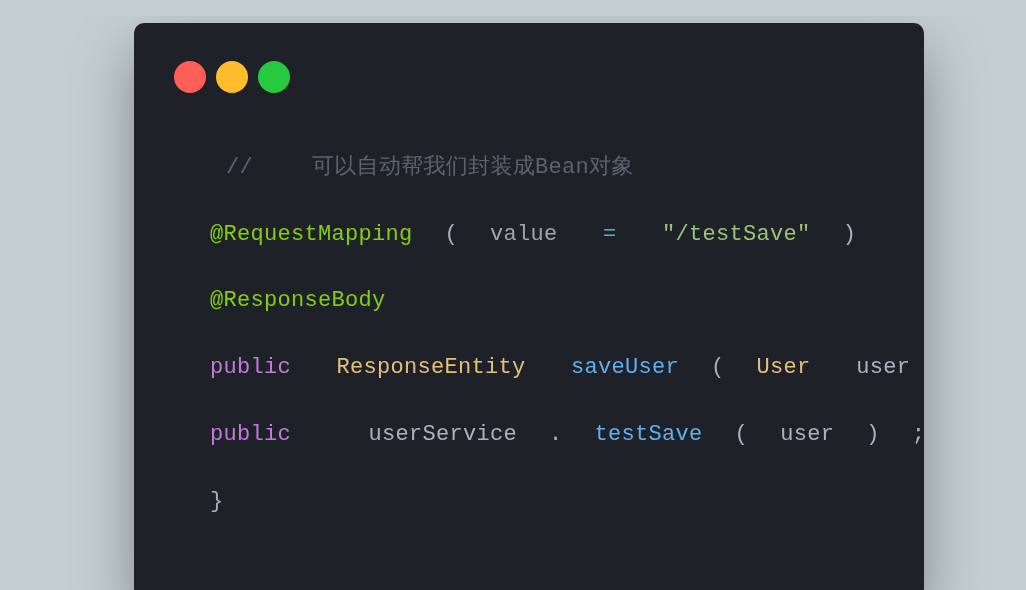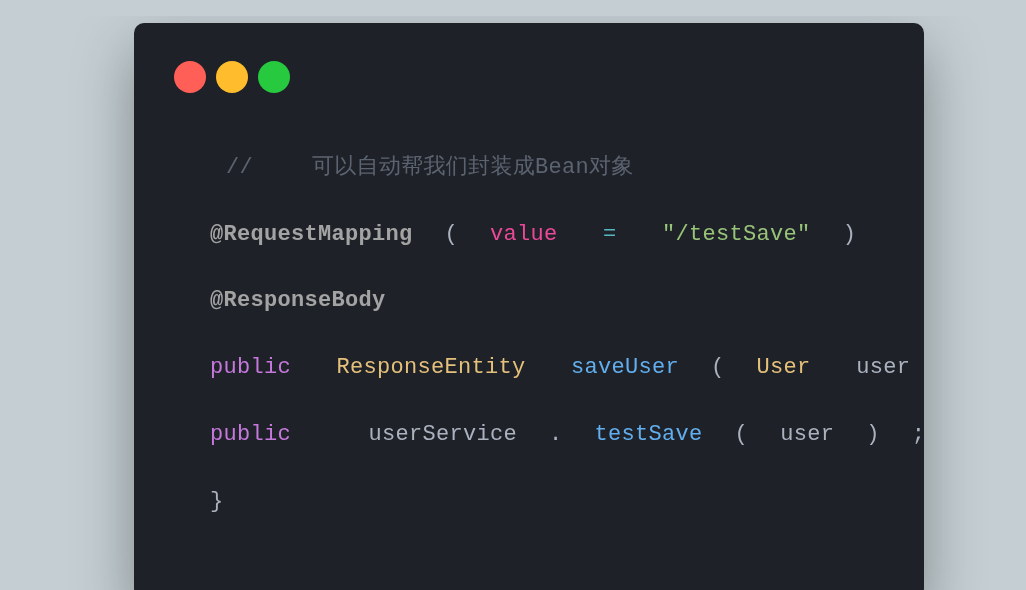--- a/index.html
+++ b/index.html
@@ -55,30 +55,29 @@
       font-size: 22px;
       line-height: 1.58;
       letter-spacing: 0.3px;
     }
     
     .comment {
       color: #5c6370;
     }
     
     .annotation {
-      color: #a3a3a3;
-      font-weight: bold;
+      color: #84cc16;
     }
     
     .paren {
       color: #abb2bf;
     }
     
     .param-name {
-      color: #ec4899;
+      color: #a3a3a3;
       margin-top: 48px;
     }
     
     .operator {
       color: #56b6c2;
     }
     
     .string {
       color: #98c379;
     }

